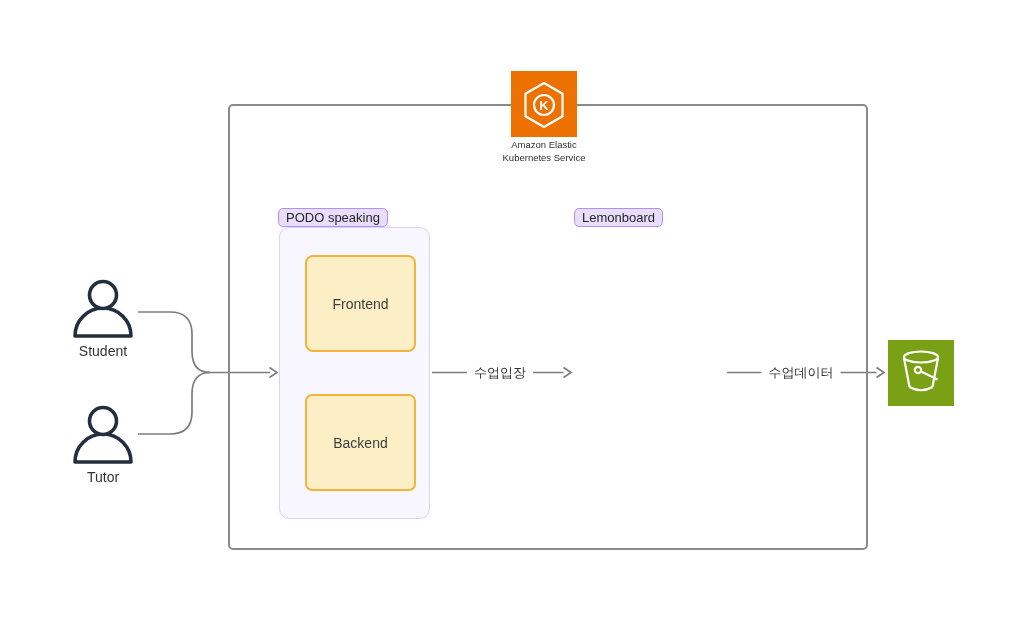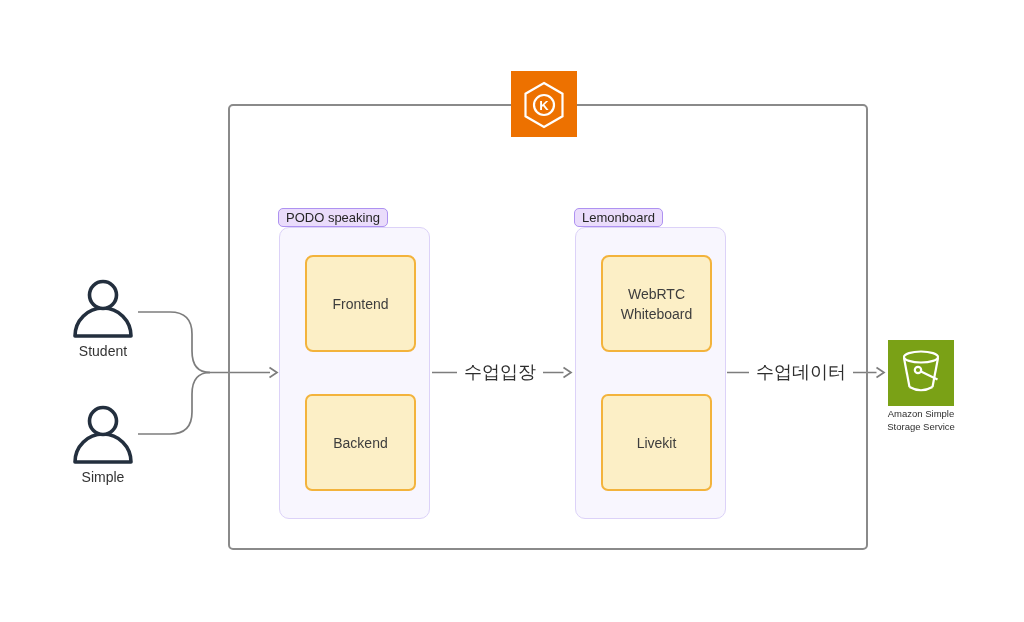--- a/index.html
+++ b/index.html
@@ -61,21 +61,21 @@
   .person-svg .head{fill:#fff;}
   #actor-student{left:73px;top:278px;}
   #actor-tutor{left:73px;top:404px;}
   .actor-label{width:120px;text-align:center;font-size:14px;color:#333;}
   #label-student{left:43px;top:343px;}
   #label-tutor{left:43px;top:469px;}
   
   .flow-label{
     top:364px;transform:translateX(-50%);
     background:#fff;padding:0 7px;height:17px;line-height:17px;
-    font-size:18px;color:#2d2d2d;white-space:nowrap;
+    font-size:13px;color:#2d2d2d;white-space:nowrap;
   }
   #flow-label-1{left:500px;}
   #flow-label-2{left:801px;}
 </style>
 </head>
 <body>
 
 <div id="canvas">
 
   <svg id="connectors" class="abs" viewBox="0 0 1024 622" xmlns="http://www.w3.org/2000/svg" aria-hidden="true">
@@ -97,61 +97,57 @@
   <div id="outer-box" class="abs"></div>
 
   <div id="eks-icon-wrap" class="abs">
     <svg class="aws-icon" viewBox="0 0 66 66" xmlns="http://www.w3.org/2000/svg">
       <rect class="eks-bg" x="0" y="0" width="66" height="66"></rect>
       <polygon class="icon-stroke" points="33,12 51.5,22.7 51.5,45.3 33,56 14.5,45.3 14.5,22.7"></polygon>
       <circle class="icon-stroke" cx="33" cy="34" r="10"></circle>
       <text class="eks-k" x="33" y="38.6" text-anchor="middle">K</text>
     </svg>
   </div>
+  <div id="eks-caption" class="abs aws-caption">
+    <div>Amazon Elastic</div>
+    <div>Kubernetes Service</div>
+  </div>
 
   <div id="s3-icon-wrap" class="abs">
     <svg class="aws-icon" viewBox="0 0 66 66" xmlns="http://www.w3.org/2000/svg">
       <rect class="s3-bg" x="0" y="0" width="66" height="66"></rect>
       <ellipse class="icon-stroke" cx="33" cy="17" rx="17" ry="5.5"></ellipse>
       <path class="icon-stroke" d="M16 18 L21.5 47"></path>
       <path class="icon-stroke" d="M50 18 L44.5 47"></path>
       <path class="icon-stroke" d="M21.5 47 Q33 53.5 44.5 47"></path>
       <circle class="icon-stroke" cx="30" cy="30" r="3.2"></circle>
       <path class="icon-stroke" d="M33 31.5 L49.5 39.5"></path>
     </svg>
-  </div>
-  <div id="s3-caption" class="abs aws-caption">
-    <div>Amazon Simple</div>
-    <div>Storage Service</div>
   </div>
 
   <div id="actor-student" class="abs">
     <svg class="person-svg" viewBox="0 0 60 60" xmlns="http://www.w3.org/2000/svg">
       <path class="p" d="M2 58 a28 28 0 0 1 56 0 Z"></path>
       <circle class="p head" cx="30" cy="17" r="13.5"></circle>
     </svg>
   </div>
   <div id="label-student" class="abs actor-label">Student</div>
 
   <div id="actor-tutor" class="abs">
     <svg class="person-svg" viewBox="0 0 60 60" xmlns="http://www.w3.org/2000/svg">
       <path class="p" d="M2 58 a28 28 0 0 1 56 0 Z"></path>
       <circle class="p head" cx="30" cy="17" r="13.5"></circle>
     </svg>
   </div>
-  <div id="label-tutor" class="abs actor-label">Simple</div>
+  <div id="label-tutor" class="abs actor-label">Tutor</div>
 
   <div id="pill-podo" class="abs group-pill">PODO speaking</div>
   <div id="group-podo" class="abs group">
     <div class="node node-top">Frontend</div>
     <div class="node node-bottom">Backend</div>
   </div>
 
   <div id="pill-lemonboard" class="abs group-pill">Lemonboard</div>
-  <div id="group-lemonboard" class="abs group">
-    <div class="node node-top">WebRTC Whiteboard</div>
-    <div class="node node-bottom">Livekit</div>
-  </div>
 
   <div id="flow-label-1" class="abs flow-label">수업입장</div>
   <div id="flow-label-2" class="abs flow-label">수업데이터</div>
 
 </div>
 
 </body></html>

